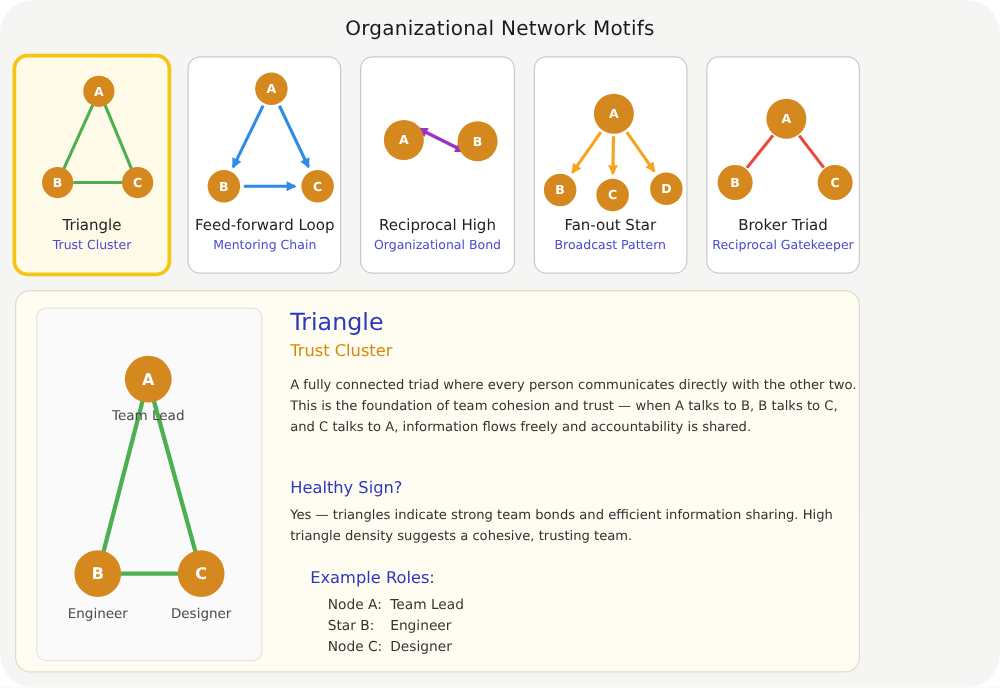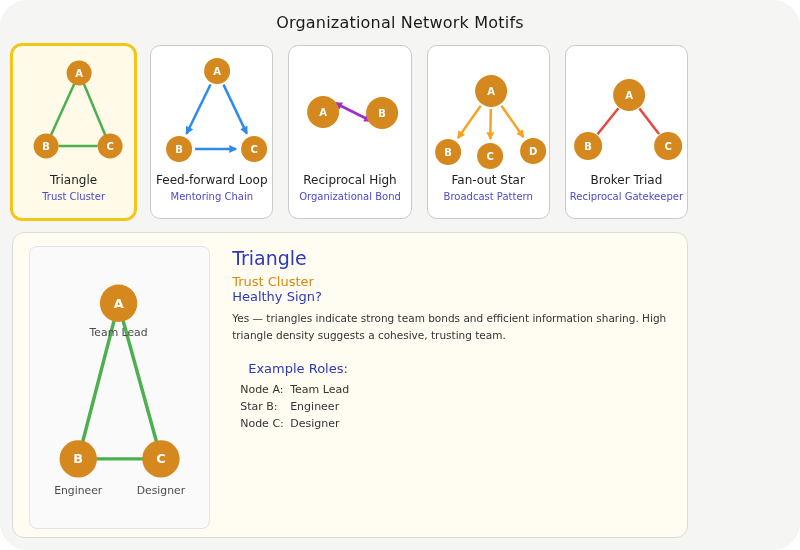--- a/index.html
+++ b/index.html
@@ -44,24 +44,24 @@
     background:#fafafa; border:1px solid #e3e3e3; border-radius:8px;
   }
   .diagram-box svg { display:block; width:100%; height:100%; }
   .detail-node-letter { fill:#ffffff; font-weight:bold; font-size:13px; }
   .diagram-label { fill:#4a4a4a; font-size:11px; }
   .text-col { margin-left:22px; width:462px; padding-top:1px; }
   .detail-title { font-size:19px; color:#2c39bb; margin:0; font-weight:normal; }
   .detail-sub   { font-size:13px; color:#d6890f; margin-top:5px; }
   .detail-desc  { font-size:10.5px; color:#333; line-height:17px; margin-top:11px; }
   .section-head { font-size:13px; color:#2c39bb; }
-  .head-healthy { }
+  .head-healthy { margin-top:32px; }
   .section-text { font-size:10.5px; color:#333; line-height:17px; margin-top:6px; }
   .head-roles   { margin-top:17px;margin-left:16px; }
-  .roles-list   { margin-top:7px; }
+  .roles-list   { margin-top:7px;margin-left:22px; }
   .role-row { display:flex; padding-left:8px; font-size:11px; color:#333; margin-top:4px; }
   .role-node { width:50px; flex:none; }
   .defs-svg { position:absolute; width:0; height:0; }
 </style>
 </head>
 <body>
 
 <div class="page">
 
   <svg class="defs-svg" aria-hidden="true">
@@ -176,20 +176,21 @@
         <text class="detail-node-letter" x="133" y="214" dy=".35em" text-anchor="middle">C</text>
         <text class="diagram-label" x="90" y="89" text-anchor="middle">Team Lead</text>
         <text class="diagram-label" x="49" y="250" text-anchor="middle">Engineer</text>
         <text class="diagram-label" x="133" y="250" text-anchor="middle">Designer</text>
       </svg>
     </div>
 
     <div class="text-col">
       <h1 class="detail-title">Triangle</h1>
       <div class="detail-sub">Trust Cluster</div>
+      <div class="detail-desc">A fully connected triad where every person communicates directly with the other two. This is the foundation of team cohesion and trust — when A talks to B, B talks to C, and C talks to A, information flows freely and accountability is shared.</div>
 
       <div class="section-head head-healthy">Healthy Sign?</div>
       <div class="section-text">Yes — triangles indicate strong team bonds and efficient information sharing. High triangle density suggests a cohesive, trusting team.</div>
 
       <div class="section-head head-roles">Example Roles:</div>
       <div class="roles-list">
         <div class="role-row">
           <span class="role-node">Node A:</span>
           <span class="role-value">Team Lead</span>
         </div>

